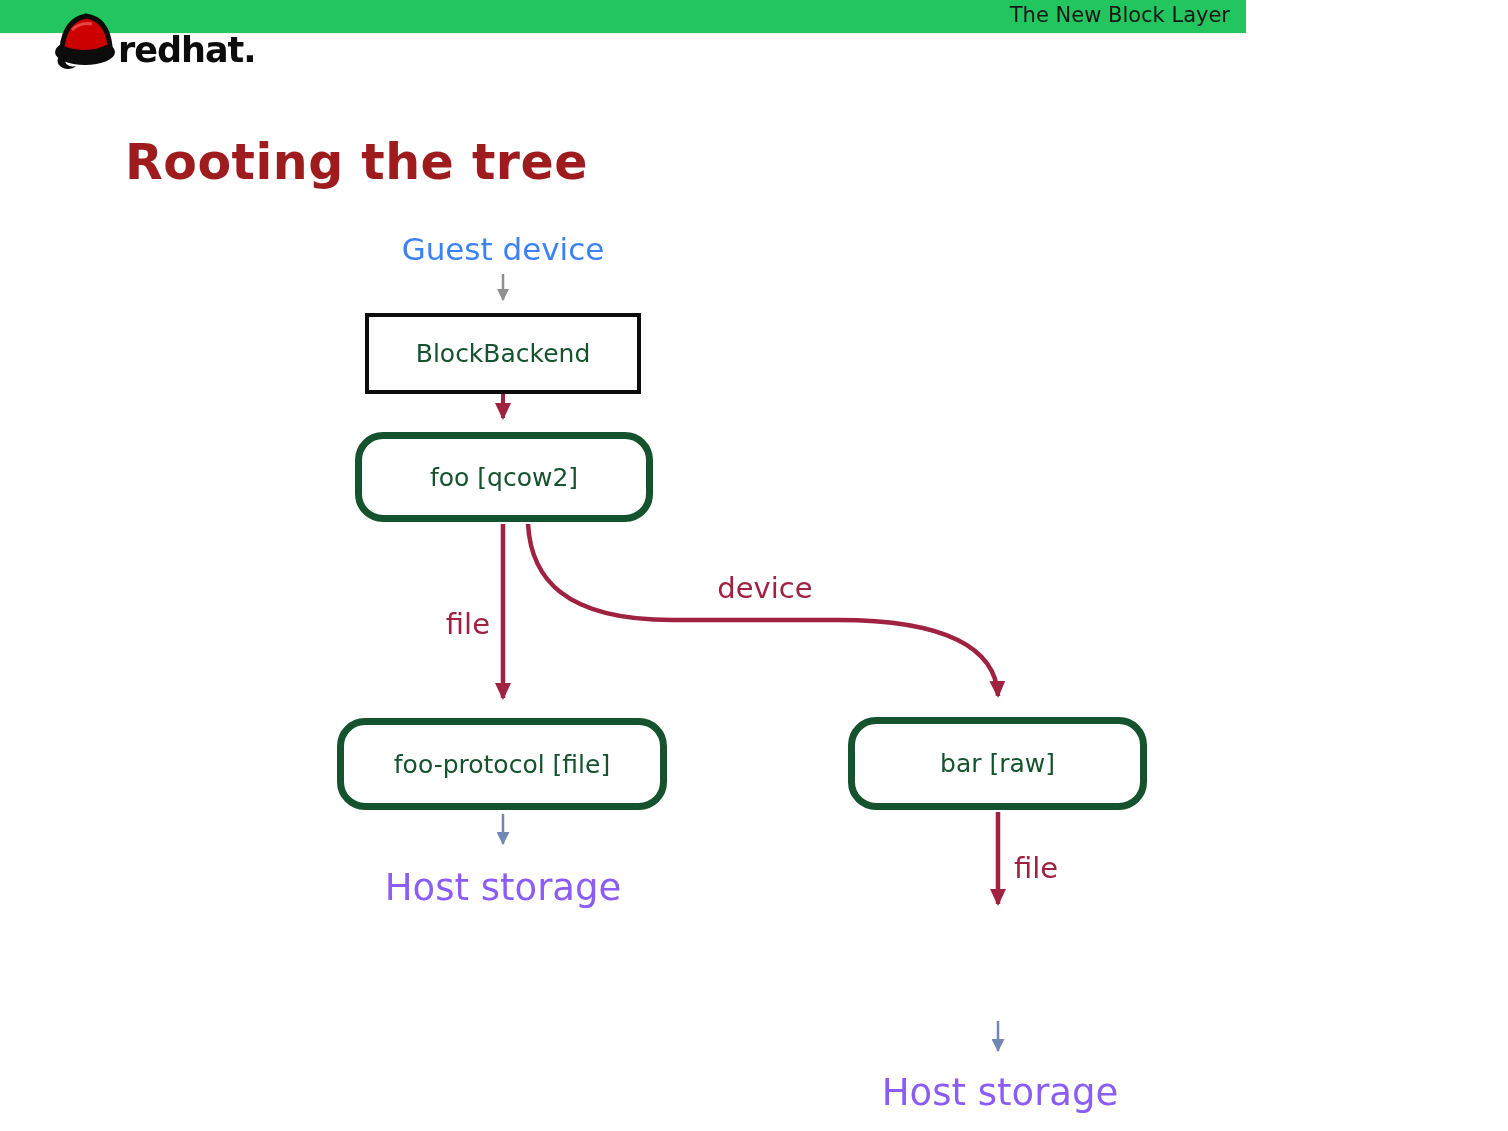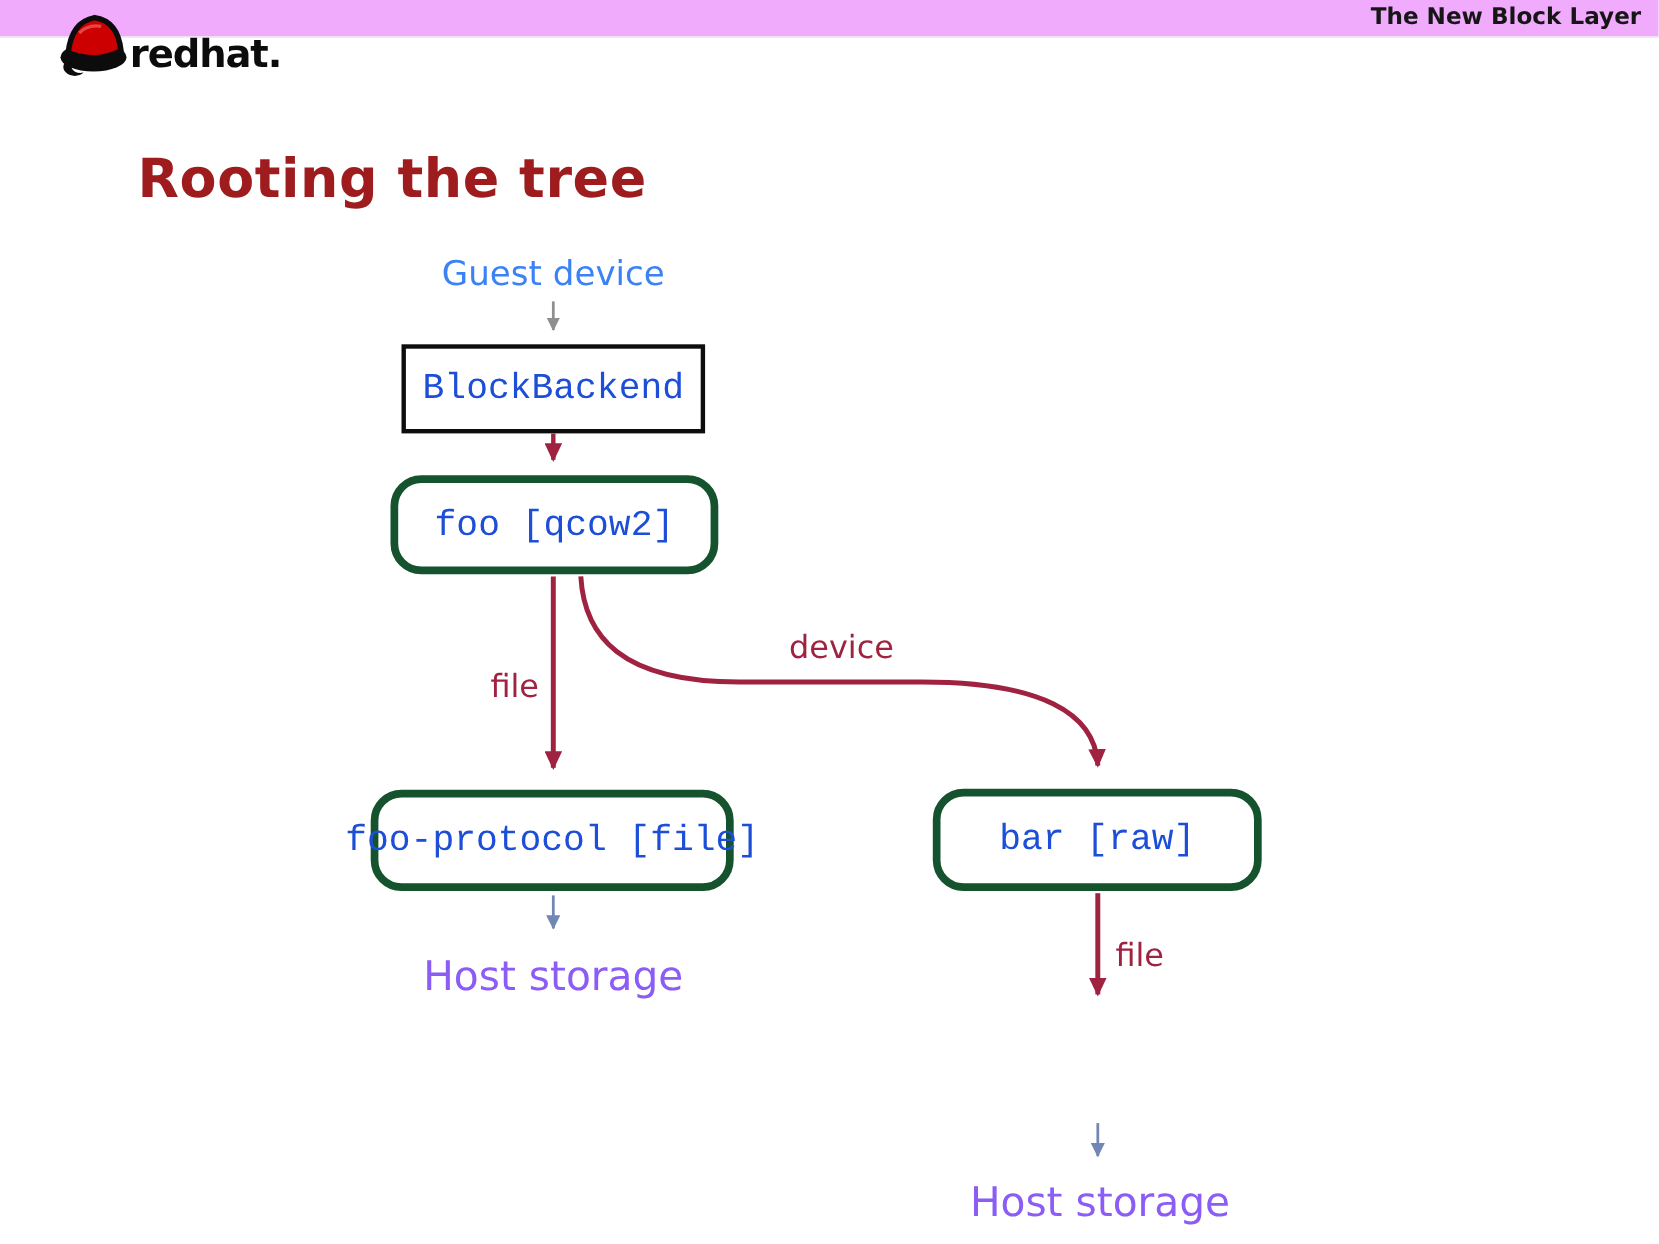--- a/index.html
+++ b/index.html
@@ -1,22 +1,22 @@
 <!DOCTYPE html>
 <html><head>
 <meta charset="utf-8">
 <style>
   html,body { margin:0; padding:0; background:#fff; }
   .slide {
     position:relative; width:1508px; height:1131px; background:#ffffff;
     font-family:"DejaVu Sans", sans-serif; overflow:hidden;
   }
   .topbar {
-    position:absolute; left:0; top:0; width:1508px; height:33px;
-    background:#f0abfc; border-bottom:1px solid #f3f3f3;font-weight:bold;
+    position:absolute; left:0; top:0; width:1246px; height:33px;
+    background:#22c55e; border-bottom:1px solid #f3f3f3;
   }
   .topbar-title {
     position:absolute; right:16px; top:3px; font-size:21px; color:#161616;
     white-space:nowrap;
   }
   .logo { position:absolute; left:52px; top:4px; width:200px; height:72px; }
   .logo-hat { position:absolute; left:0; top:2px; }
   .logo-word {
     position:absolute; left:66px; top:26px; font-size:35px; color:#0c0c0c;
     letter-spacing:-1px; white-space:nowrap;
@@ -25,21 +25,21 @@
   .logo-word .w-hat { font-weight:700;margin-top:22px; }
   .slide-title {
     position:absolute; left:109px; top:118px; margin:16px;
     font-size:49px; font-weight:bold; color:#9e1b1e; letter-spacing:0.5px;
     white-space:nowrap;
   }
   svg.edges { position:absolute; left:0; top:0; pointer-events:none; }
   .node {
     position:absolute; background:#ffffff; box-sizing:border-box;
     display:flex; align-items:center; justify-content:center;
-    font-size:33px; color:#1d4ed8; white-space:nowrap;font-family:Liberation Mono, monospace;
+    font-size:25px; color:#14532d; white-space:nowrap;
   }
   .node-bb { border:4px solid #0d0d0d; }
   .node-orange { border:7px solid #14532d; border-radius:28px; }
   .lbl { position:absolute; white-space:nowrap; }
   .lbl-gray   { color:#3b82f6; font-size:31px; }
   .lbl-blue   { color:#8b5cf6; font-size:37px; }
   .lbl-maroon { color:#9f2241; font-size:29px; }
   .center { text-align:center; }
   .right { text-align:right; }
 </style>

